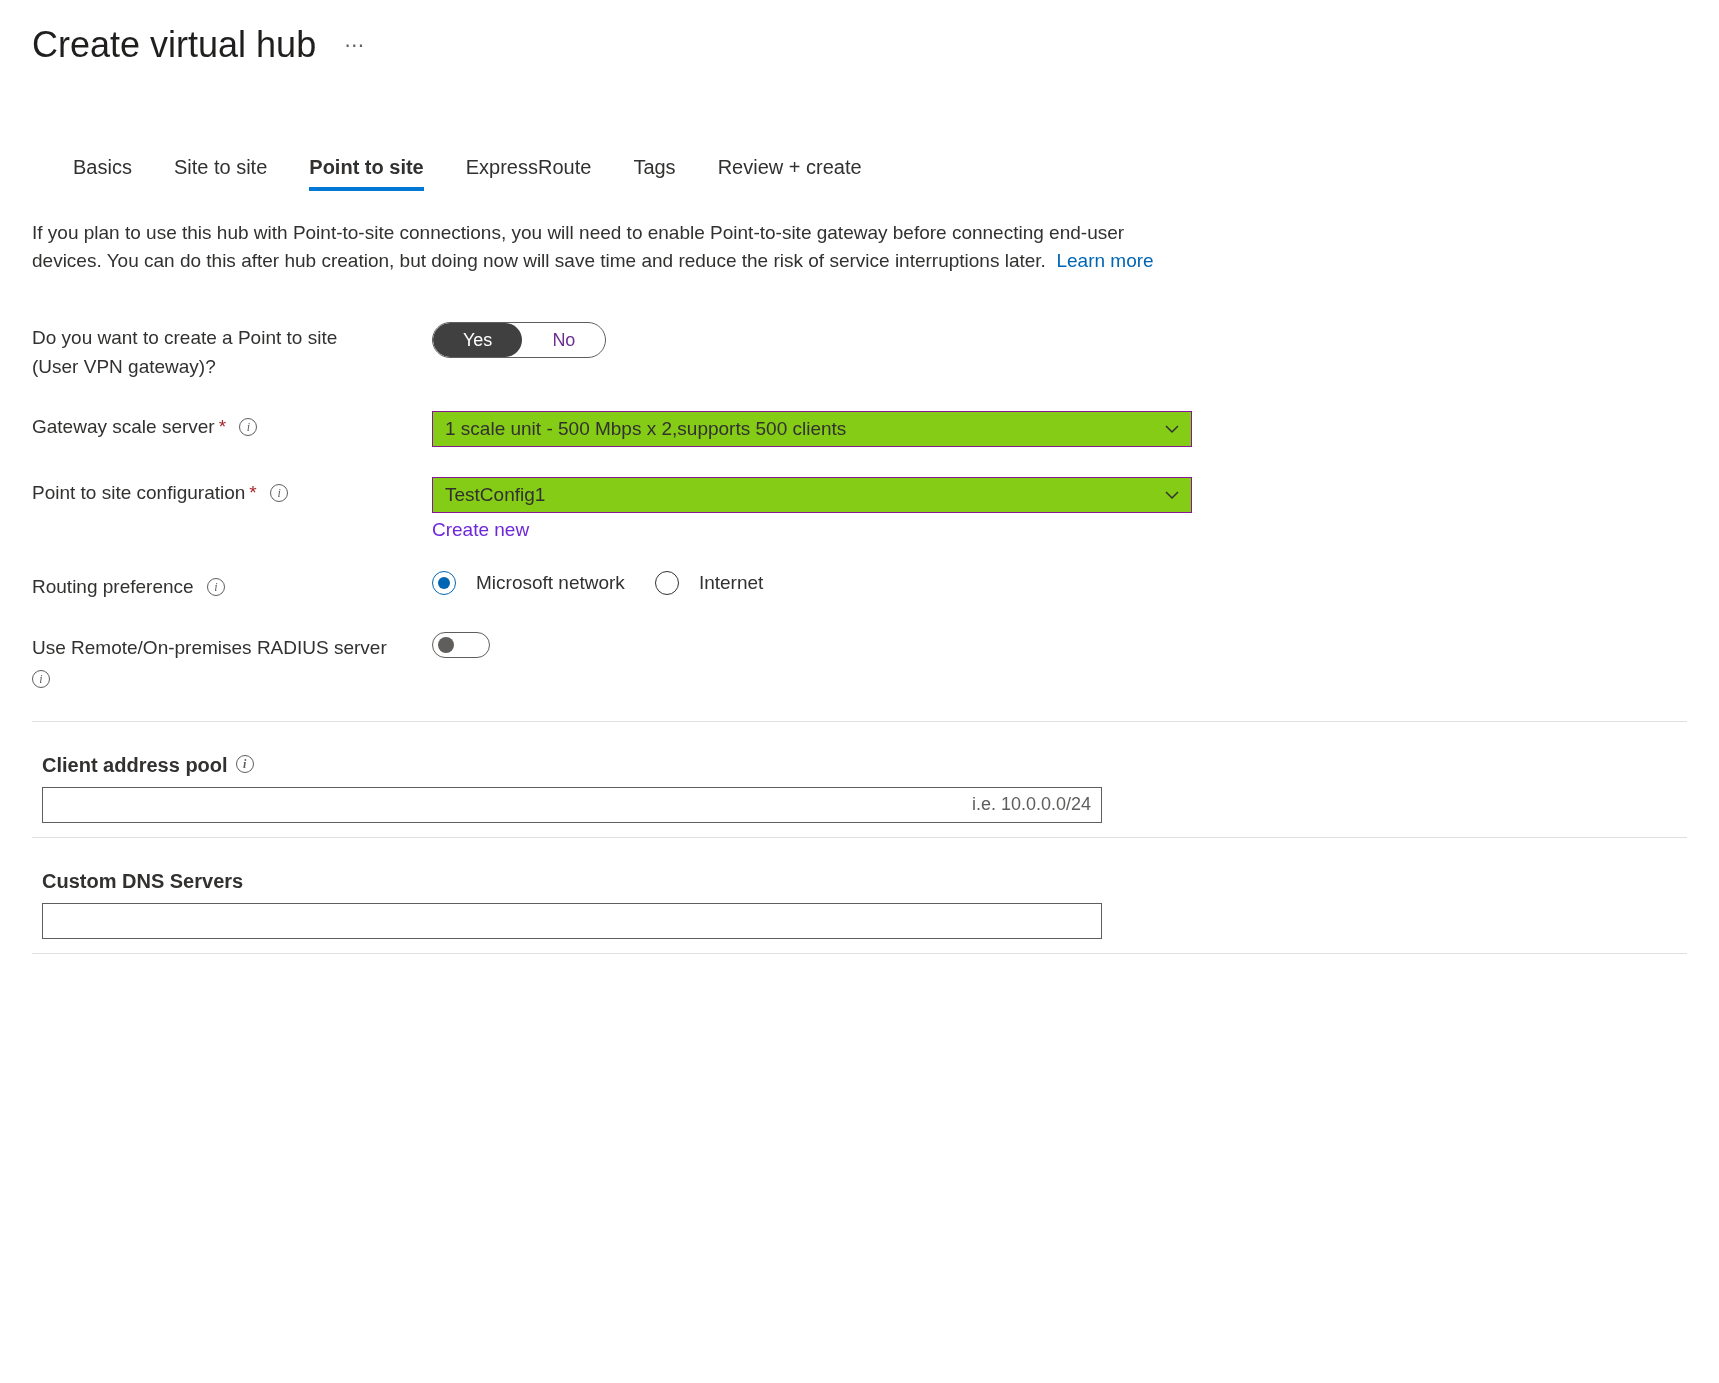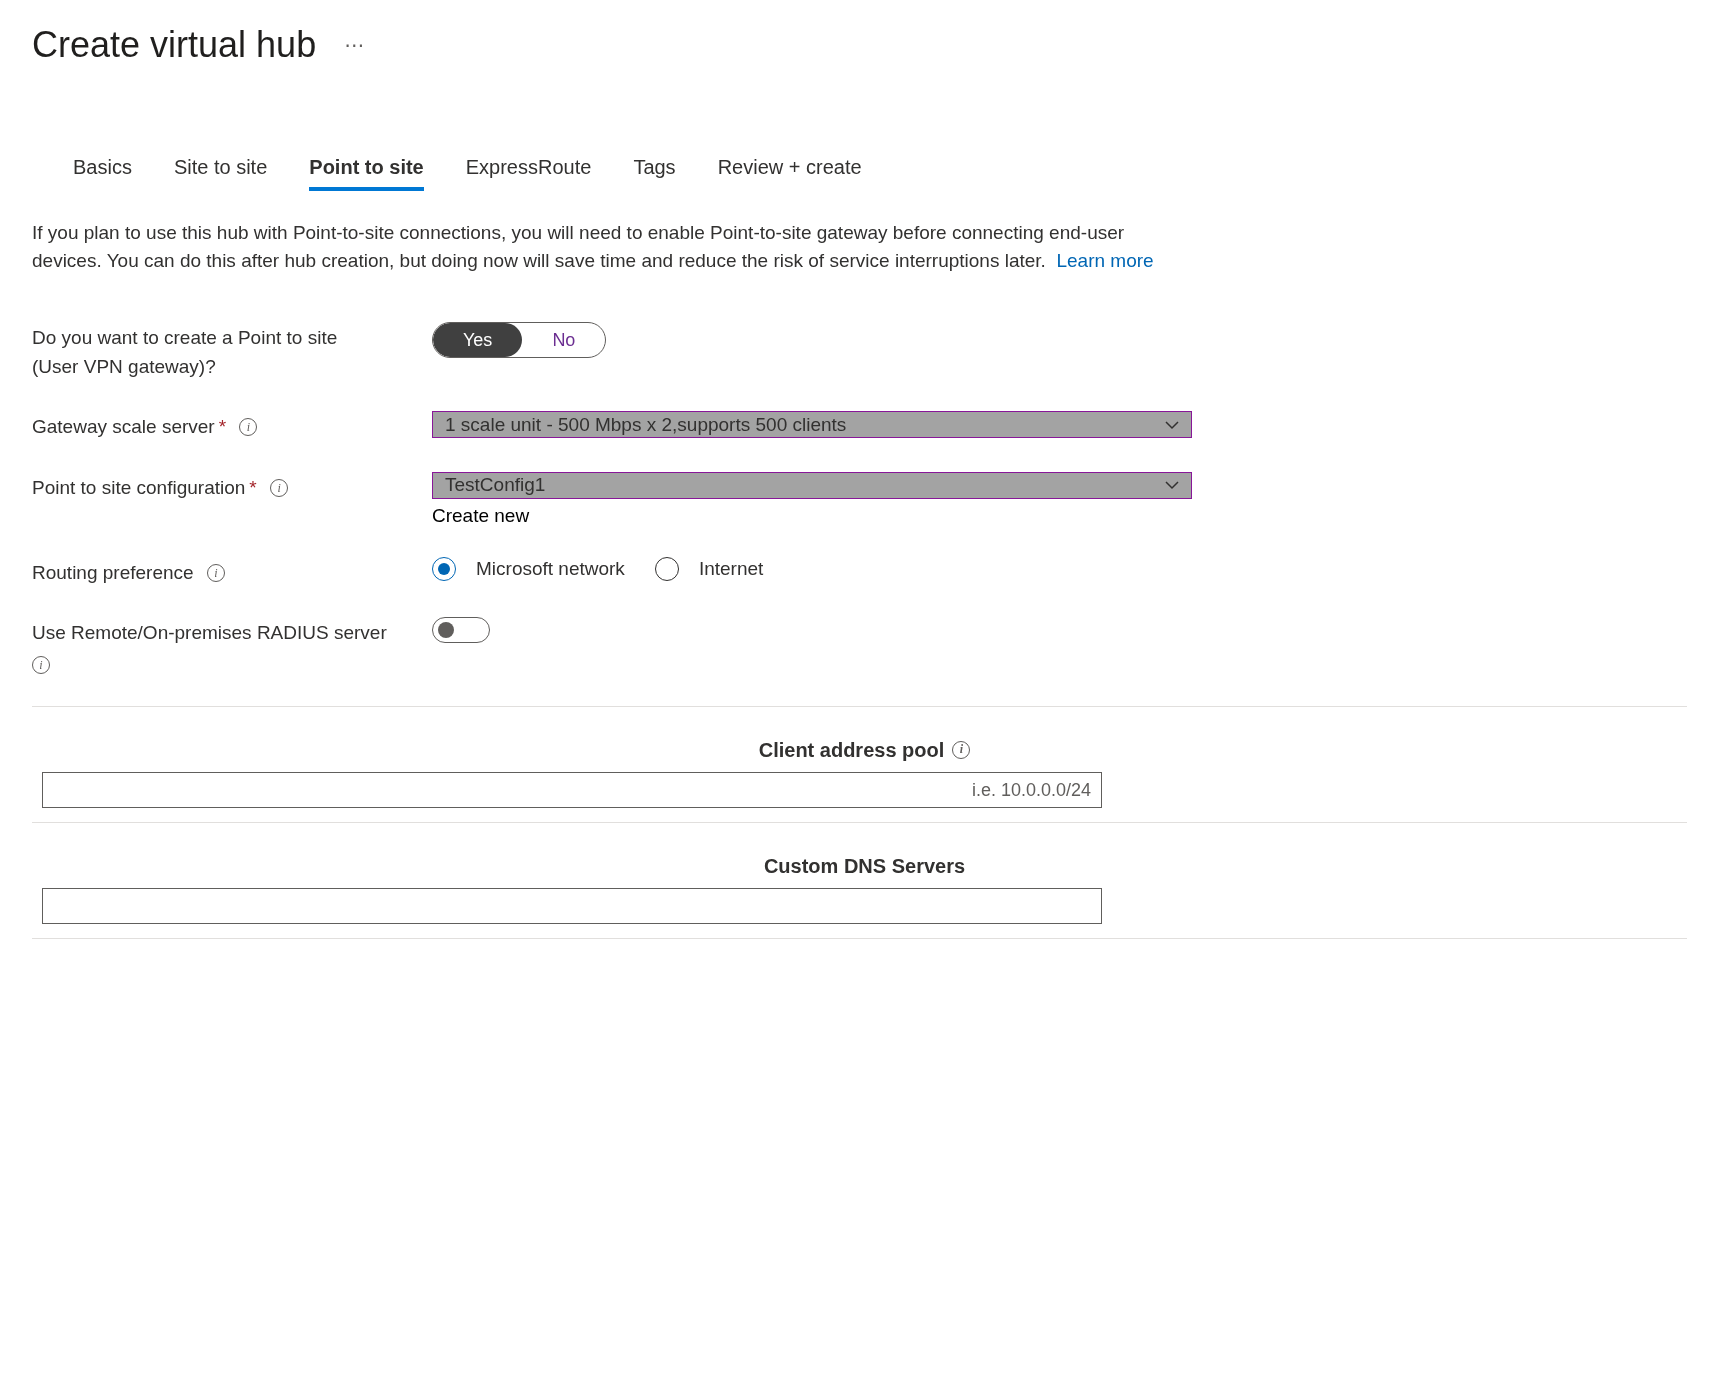--- a/index.html
+++ b/index.html
@@ -110,36 +110,36 @@
     color: #6b2e91;
   }
   .pill-opt.active {
     background: #404040;
     color: #fff;
     border-radius: 18px;
   }
   
   .dropdown {
     border: 1px solid #881798;
-    height: 27px;
+    height: 36px;
     display: flex;
     align-items: center;
     padding: 0 12px;
     justify-content: space-between;
     cursor: pointer;
-    background: #a3a3a3;
+    background: #84cc16;
   }
   .chevron-down {
     width: 14px;
     height: 14px;
   }
   .chevron-down svg { display:block; }
   .below-link {
     margin-top: 6px;
-    color: #000000;
+    color: #6d28d9;
     cursor: pointer;
     font-size: 19px;
   }
   
   .radio-group { display: flex; gap: 30px; align-items: center; }
   .radio {
     display: inline-flex;
     align-items: center;
     gap: 20px;
     cursor: pointer;
@@ -175,21 +175,20 @@
     position: absolute;
     top: 4px; left: 5px;
   }
   
   .section-heading {
     font-weight: 600;
     font-size: 20px;
     margin: 32px 0 10px 10px;
     display: flex;
     align-items: center;
-    justify-content: center;
   }
   .section-block {
     border-top: 1px solid #e1dfdd;
     border-bottom: 1px solid #e1dfdd;
     padding-bottom: 14px;
     margin-bottom: 6px;
   }
   .text-input {
     width: calc(100% - 80px);
     max-width: 1060px;

